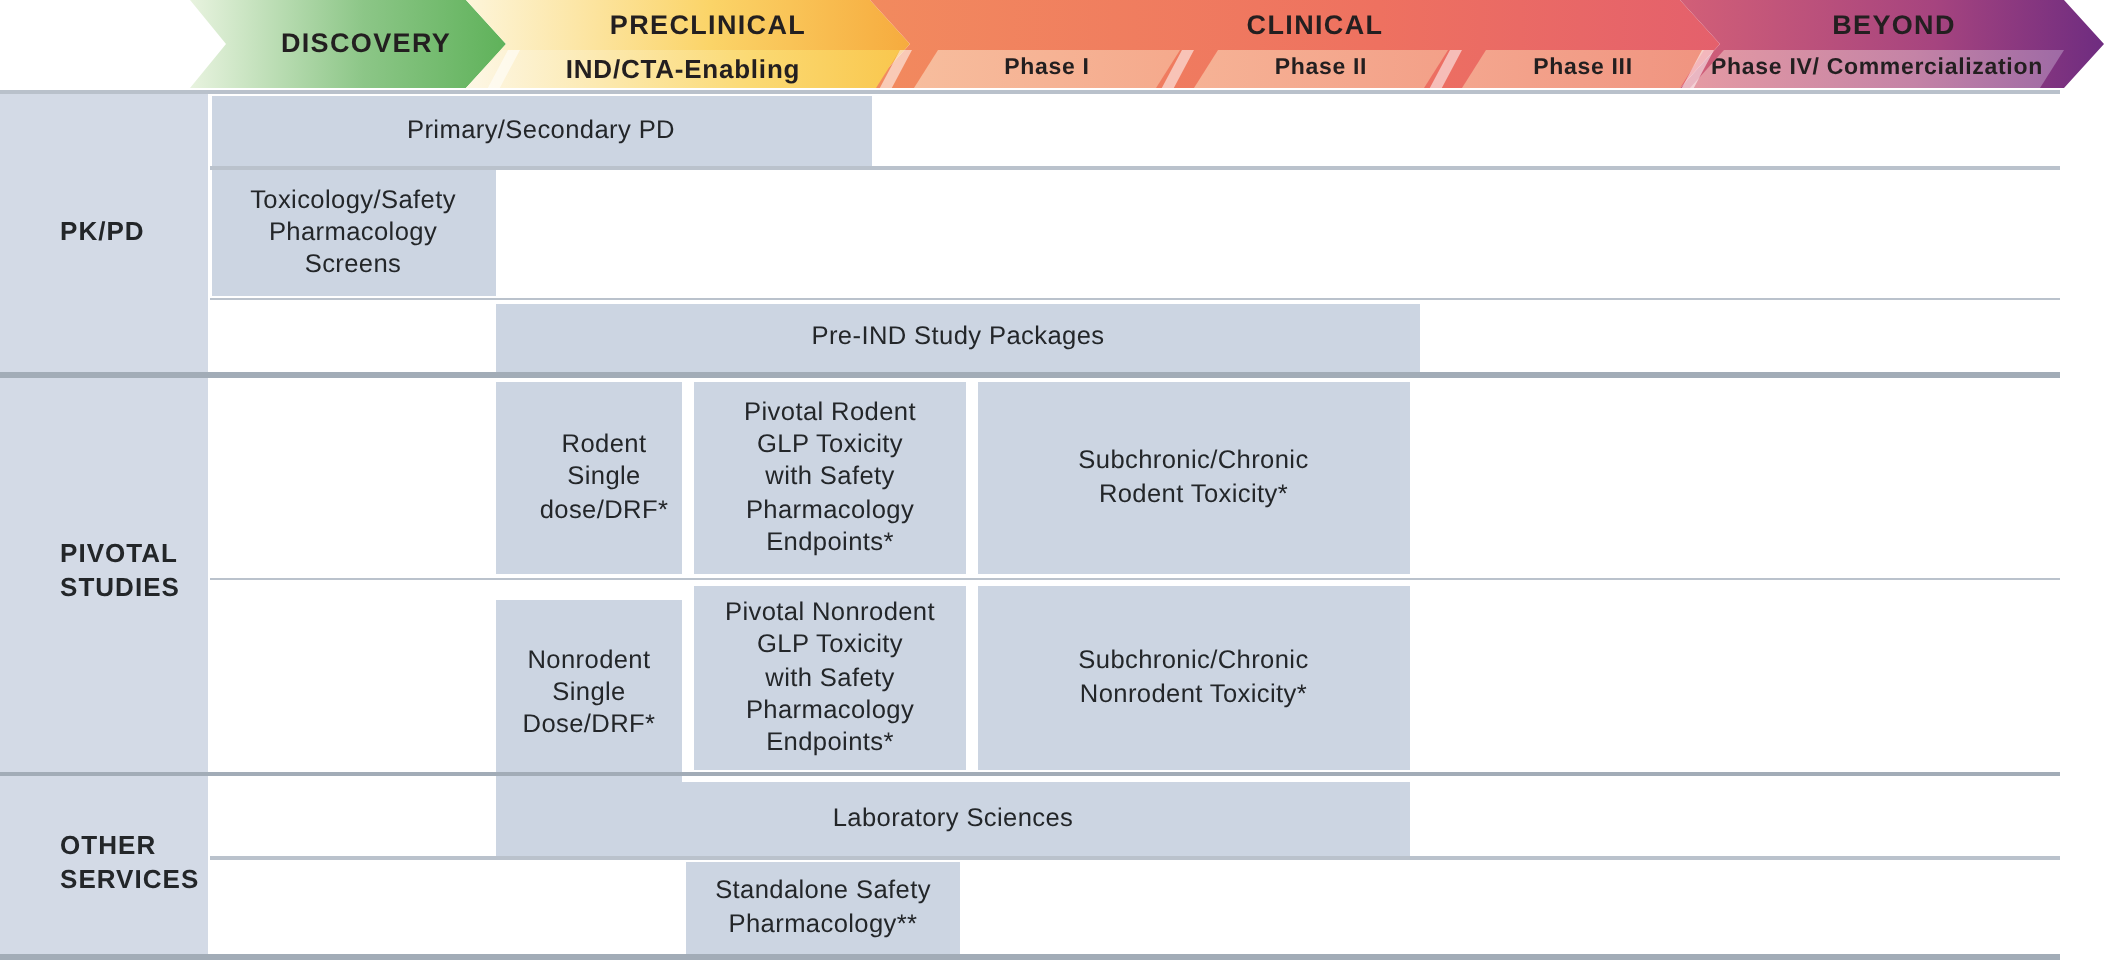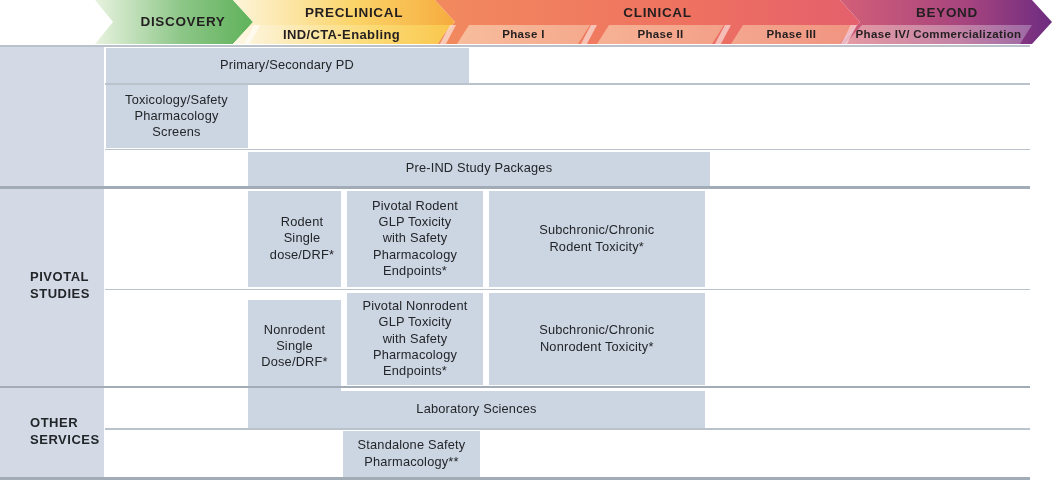--- a/index.html
+++ b/index.html
@@ -85,26 +85,27 @@
 
     <div class="stage-label lbl-discovery">DISCOVERY</div>
     <div class="stage-label stage-top lbl-preclinical">PRECLINICAL</div>
     <div class="stage-label stage-top lbl-beyond">BEYOND</div>
     <div class="stage-label stage-top lbl-clinical">CLINICAL</div>
   </div>
 
   <div style="position:absolute;left:0;top:45px;width:1030px;height:2px;background:#b9c1cb;"></div>
 
   <div class="leftcol"></div>
+  <div class="leftlabel" style="top:47px;height:139px;">PK/PD</div>
   <div class="leftlabel" style="top:186px;height:199px;">PIVOTAL
 STUDIES</div>
   <div class="leftlabel" style="top:386px;height:91px;">OTHER
 SERVICES</div>
 
-  <div class="box" style="left:105.5px;top:47.5px;width:363px;height:35px;">Primary/Secondary PD</div>
+  <div class="box" style="left:105.5px;top:47.5px;width:330px;height:35px;">Primary/Secondary PD</div>
   <div class="box" style="left:105.5px;top:84.5px;width:142px;height:63.5px;">Toxicology/Safety
 Pharmacology
 Screens</div>
   <div class="box" style="left:248px;top:151.5px;width:462px;height:34px;">Pre-IND Study Packages</div>
 
   <div class="box" style="left:248px;top:190.5px;width:93px;height:96px;padding-left:15px;">Rodent
 Single
 dose/DRF*</div>
   <div class="box" style="left:347px;top:190.5px;width:136px;height:96px;">Pivotal Rodent
 GLP Toxicity

